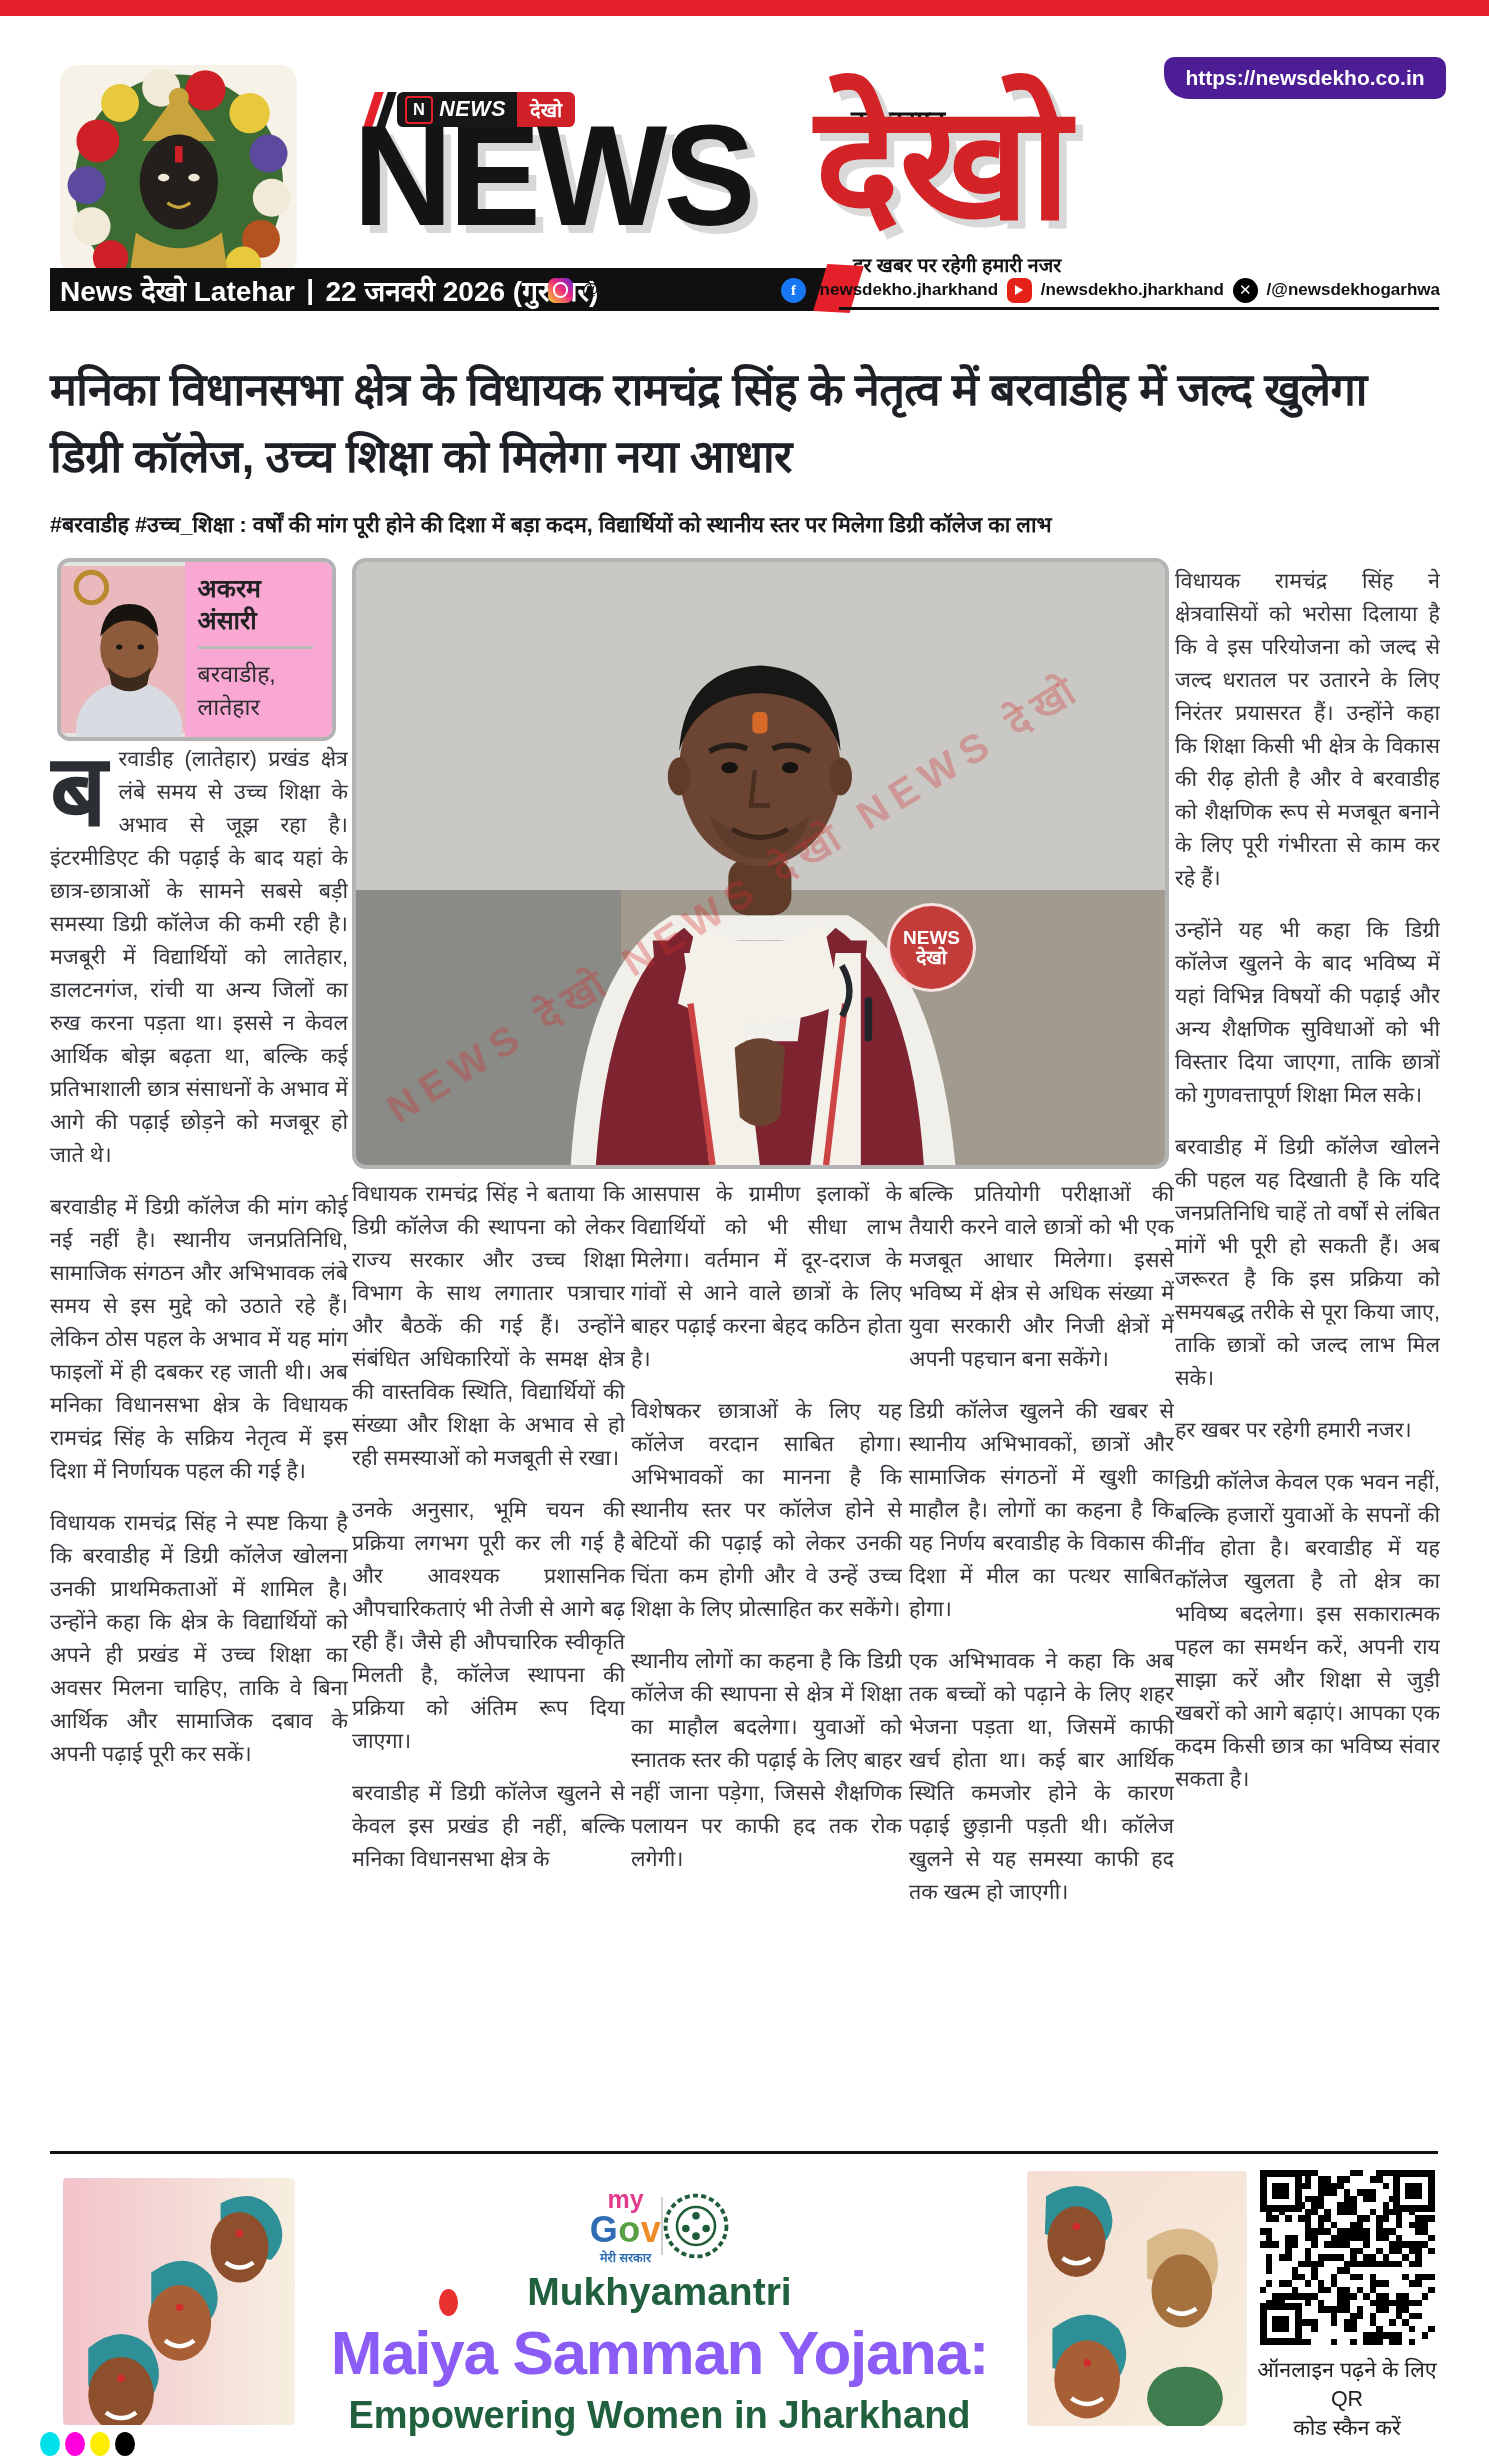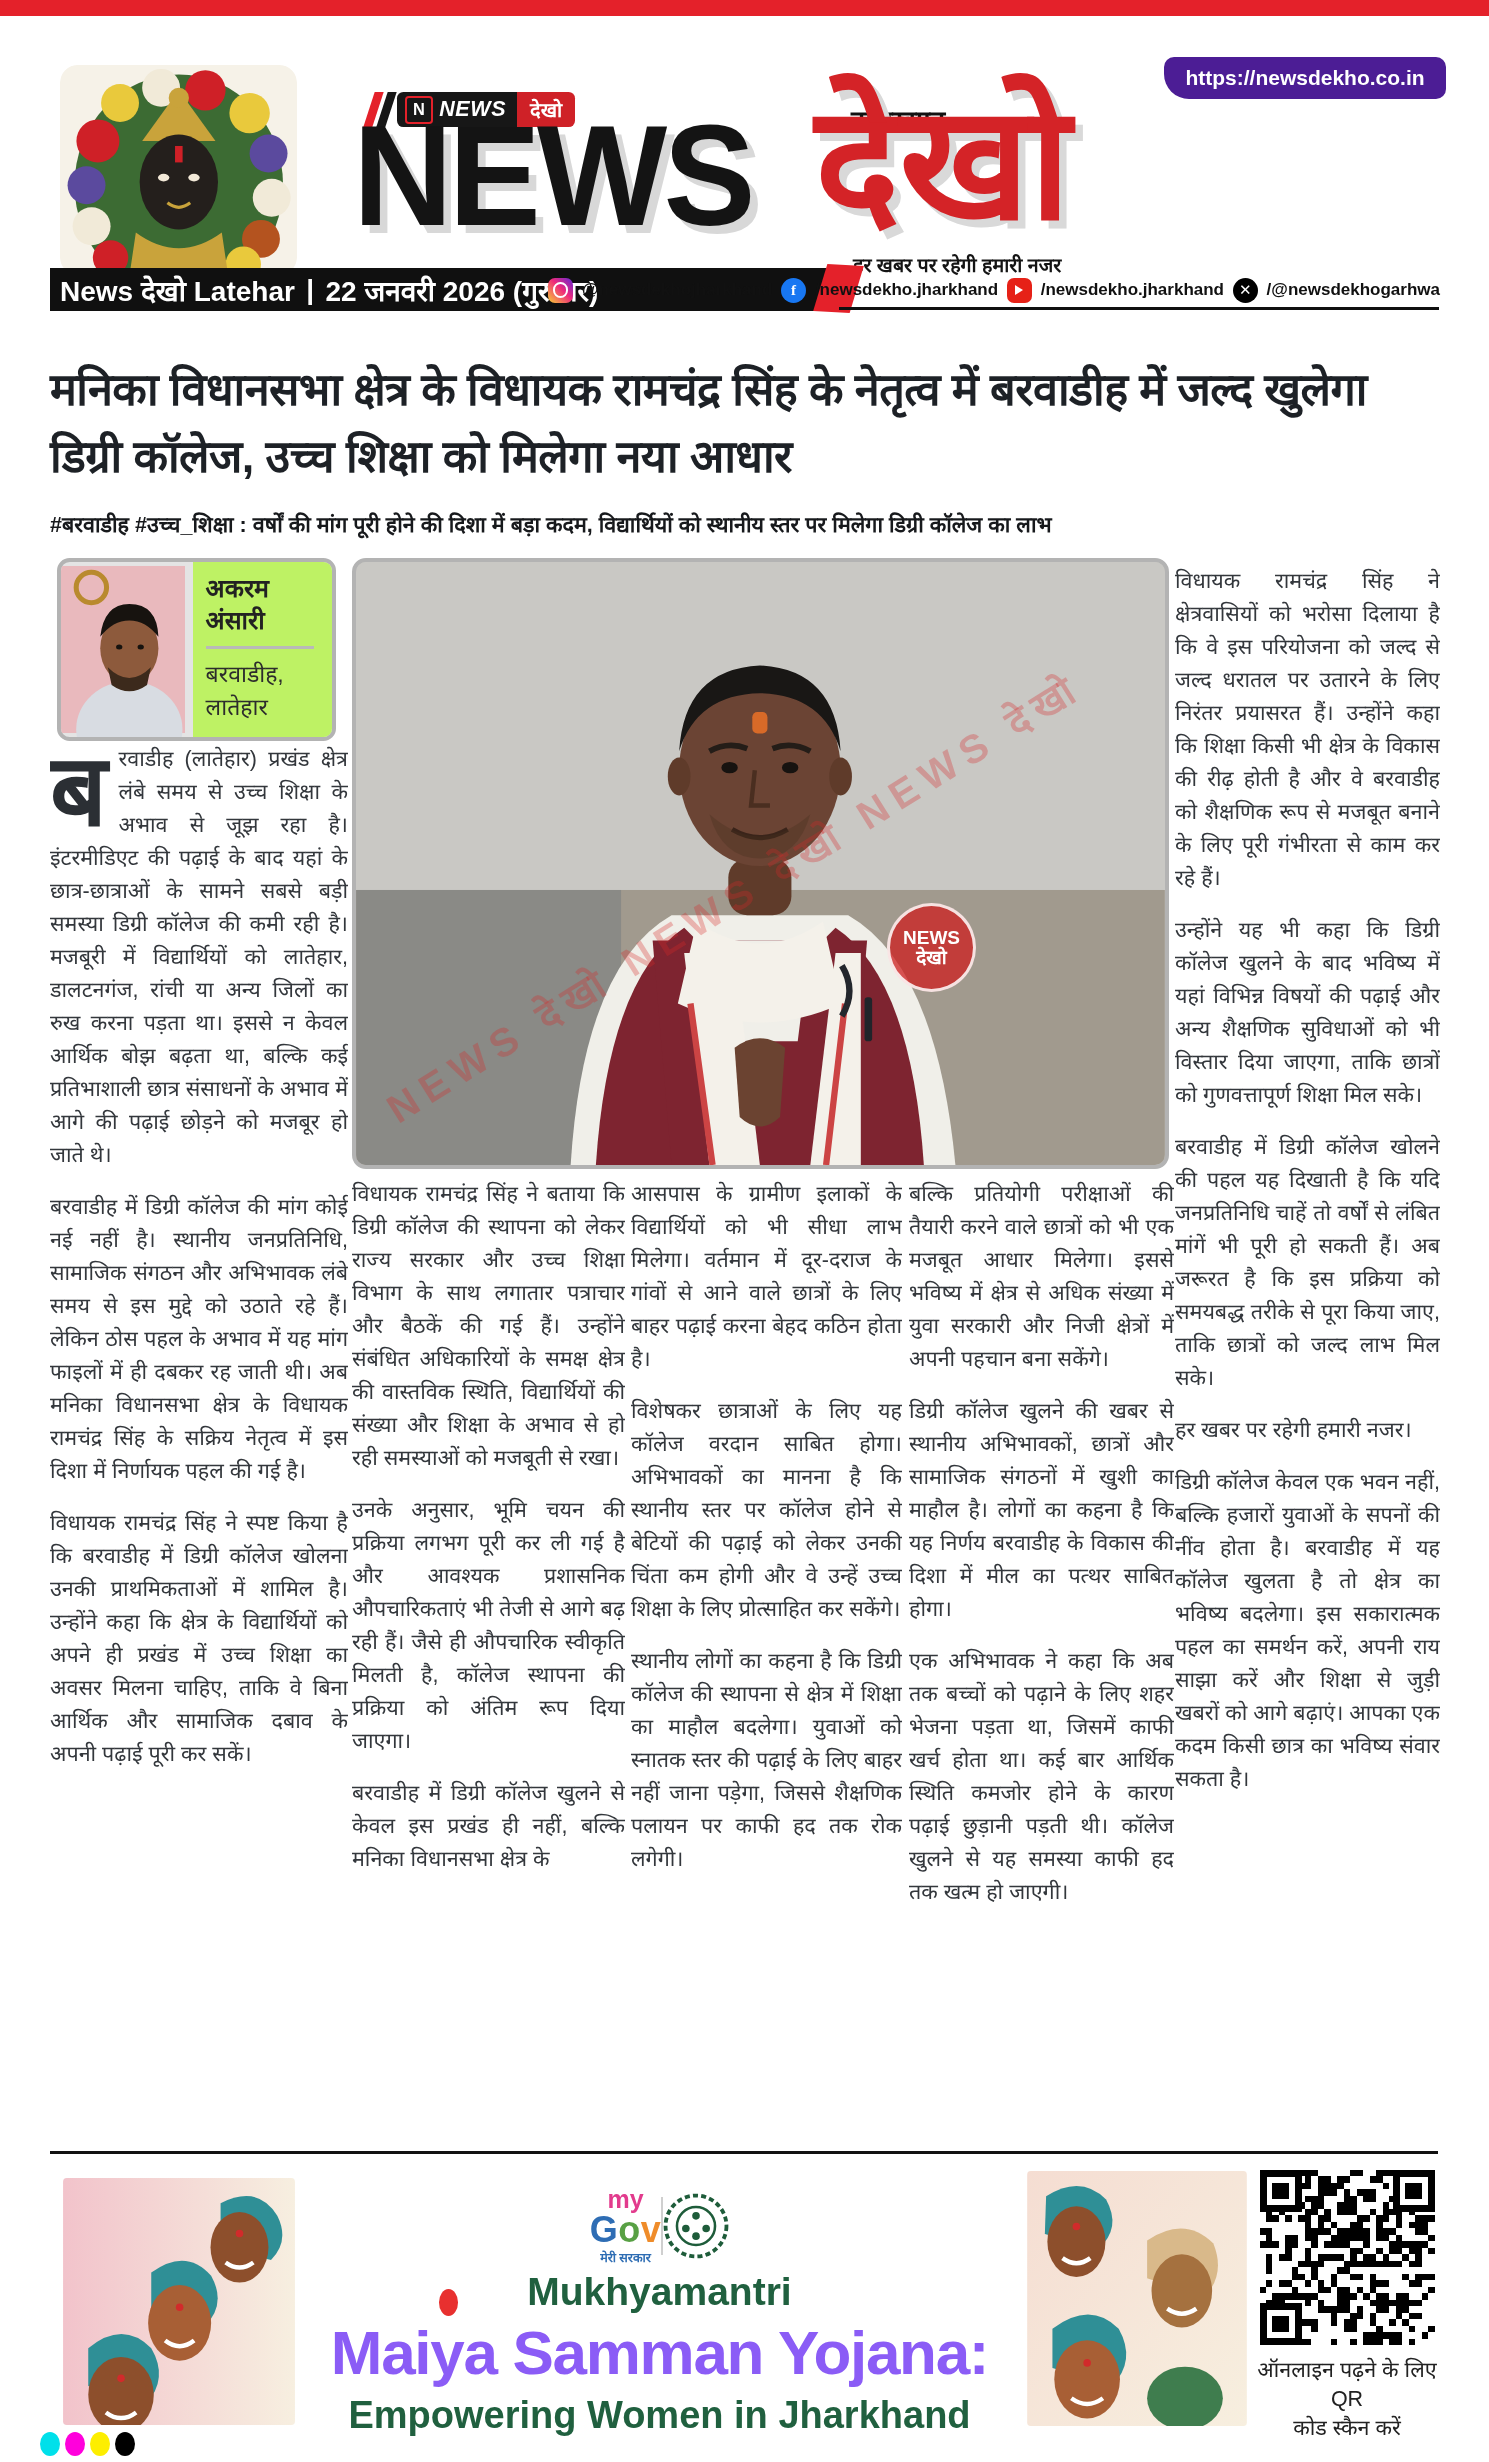--- a/index.html
+++ b/index.html
@@ -50,21 +50,21 @@
 
   
   .headline{left:50px;top:326px;width:1396px;font-size:45px;line-height:67px;font-weight:900;color:#1d2126;
             letter-spacing:-0.6px;}
   .subhead{left:50px;top:509px;width:1396px;font-size:21.5px;font-weight:800;color:#17191c;}
 
   
   .rcard{left:57px;top:558px;width:271px;height:175px;border:4.4px solid #b3b3b3;border-radius:12.6px;
          display:flex;overflow:hidden;background:#e4e4e4;}
   .rphoto{width:124px;height:100%;flex:0 0 auto;}
-  .rinfo{flex:1;background:#bef264;padding:10px 8.8px 6.3px 12.6px;margin-left:8px;}
+  .rinfo{flex:1;background:#f9a8d4;padding:10px 8.8px 6.3px 12.6px;}
   .rname{font-size:25px;line-height:32px;font-weight:900;color:#222;}
   .rdiv{height:3.2px;background:#b9b9b9;margin:10px 0 8.8px 0;width:92%;}
   .rloc{font-size:23px;line-height:33px;color:#2c2c2c;}
 
   
   .photo{left:352px;top:558px;width:809px;height:603px;border:4.4px solid #b3b3b3;border-radius:14px;
          overflow:hidden;background:#c7c6c2;}
   .wmark{position:absolute;left:-38px;top:271px;width:947px;transform:rotate(-32deg);
          font-size:40px;font-weight:900;color:rgba(215,40,40,.30);letter-spacing:8.8px;white-space:nowrap;}
   .stamp{position:absolute;right:189px;top:341px;width:83px;height:83px;border-radius:50%;
@@ -89,21 +89,21 @@
   .bp-left{left:63px;top:2178px;width:232px;height:247px;}
   .bp-right{left:1027px;top:2171px;width:220px;height:255px;}
   .bcenter{left:303px;top:2170px;width:713px;text-align:center;}
   .blogos{display:flex;align-items:center;justify-content:center;gap:0;height:71px;margin-top:20px;}
   .mygov{line-height:1;text-align:center;font-weight:900;}
   .mygov .m1{font-size:25px;color:#e23b8d;display:block;}
   .mygov .m2{font-size:36px;display:block;letter-spacing:0.6px;text-align:center;}
   .mygov .m2 b:nth-child(1){color:#2e6db4;}
   .mygov .m2 b:nth-child(2){color:#58a044;}
   .mygov .m2 b:nth-child(3){color:#ef8c2a;}
-  .mygov .m3{font-size:12.6px;color:#2e6db4;display:block;margin-top:3.8px;font-weight:700;font-family:Liberation Serif, serif;}
+  .mygov .m3{font-size:12.6px;color:#2e6db4;display:block;margin-top:3.8px;font-weight:700;}
   .blogodiv{width:1.9px;height:58px;background:#cfcfcf;}
   .bt1{font-size:39px;font-weight:800;color:#20603f;margin-top:8.8px;}
   .bt2{font-size:62px;font-weight:900;color:#8b5cf6;letter-spacing:-1.3px;margin-top:6.3px;line-height:1.05;}
   .bt3{font-size:38px;font-weight:800;color:#20603f;margin-top:8.8px;}
   .idot{left:439px;top:2289px;width:19px;height:26.5px;background:#e8302f;border-radius:50%;}
 
   
   .qrwrap{left:1257px;top:2170px;width:180px;text-align:center;}
   .qr{position:relative;width:175px;height:175px;margin:0 auto;background:#fff;
       display:grid;grid-template-columns:repeat(27,1fr);grid-template-rows:repeat(27,1fr);}

